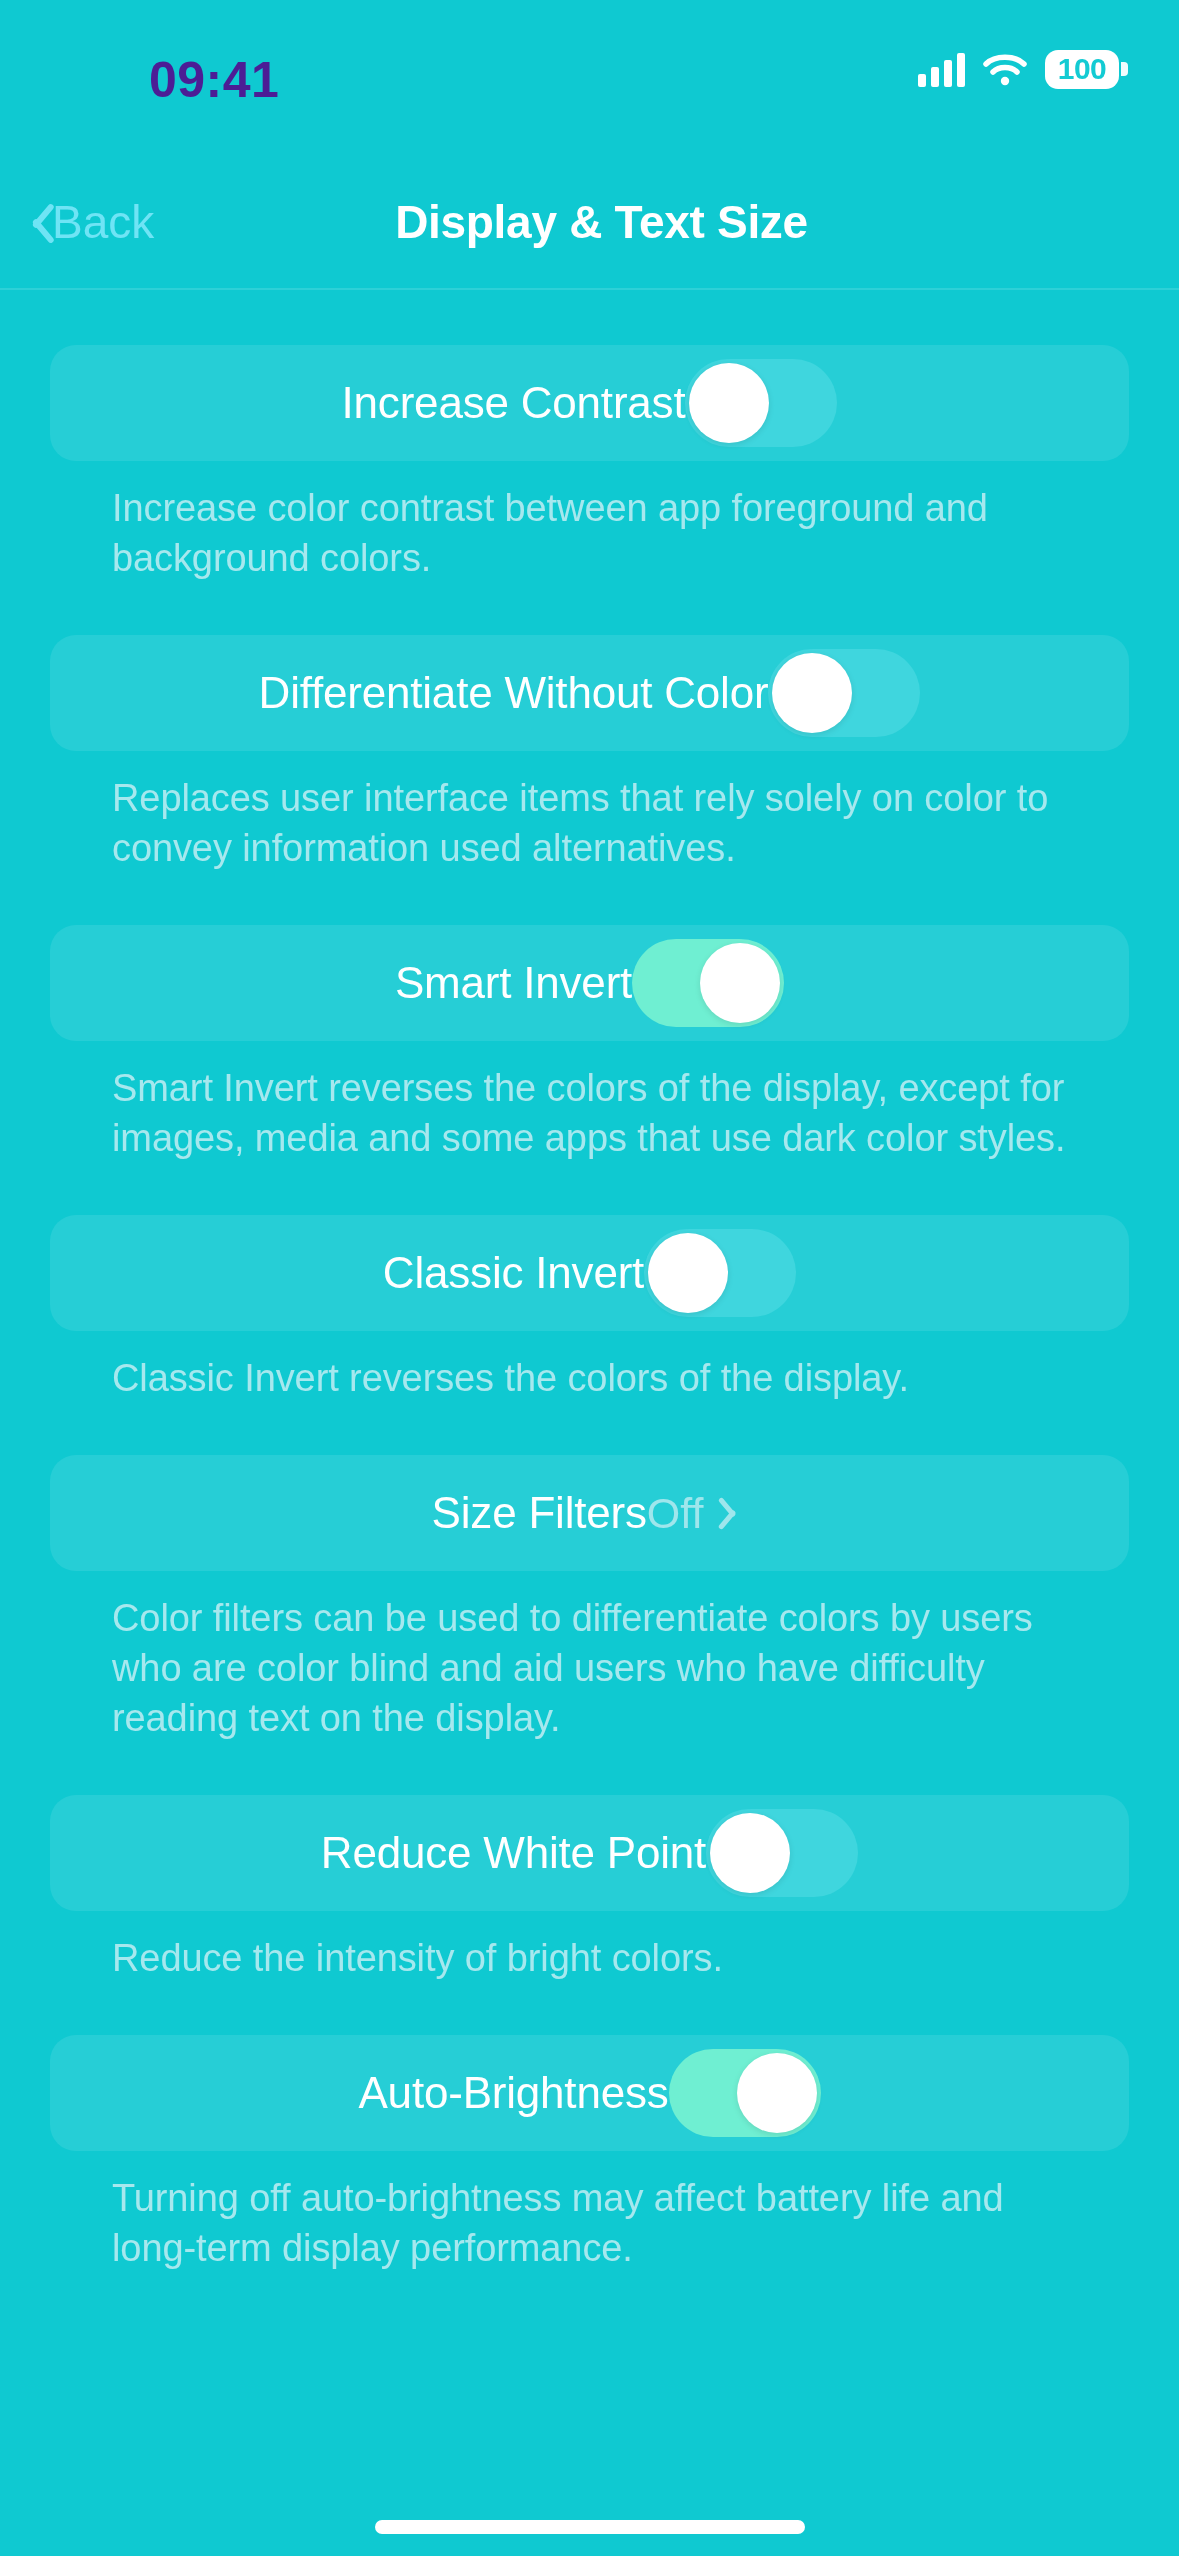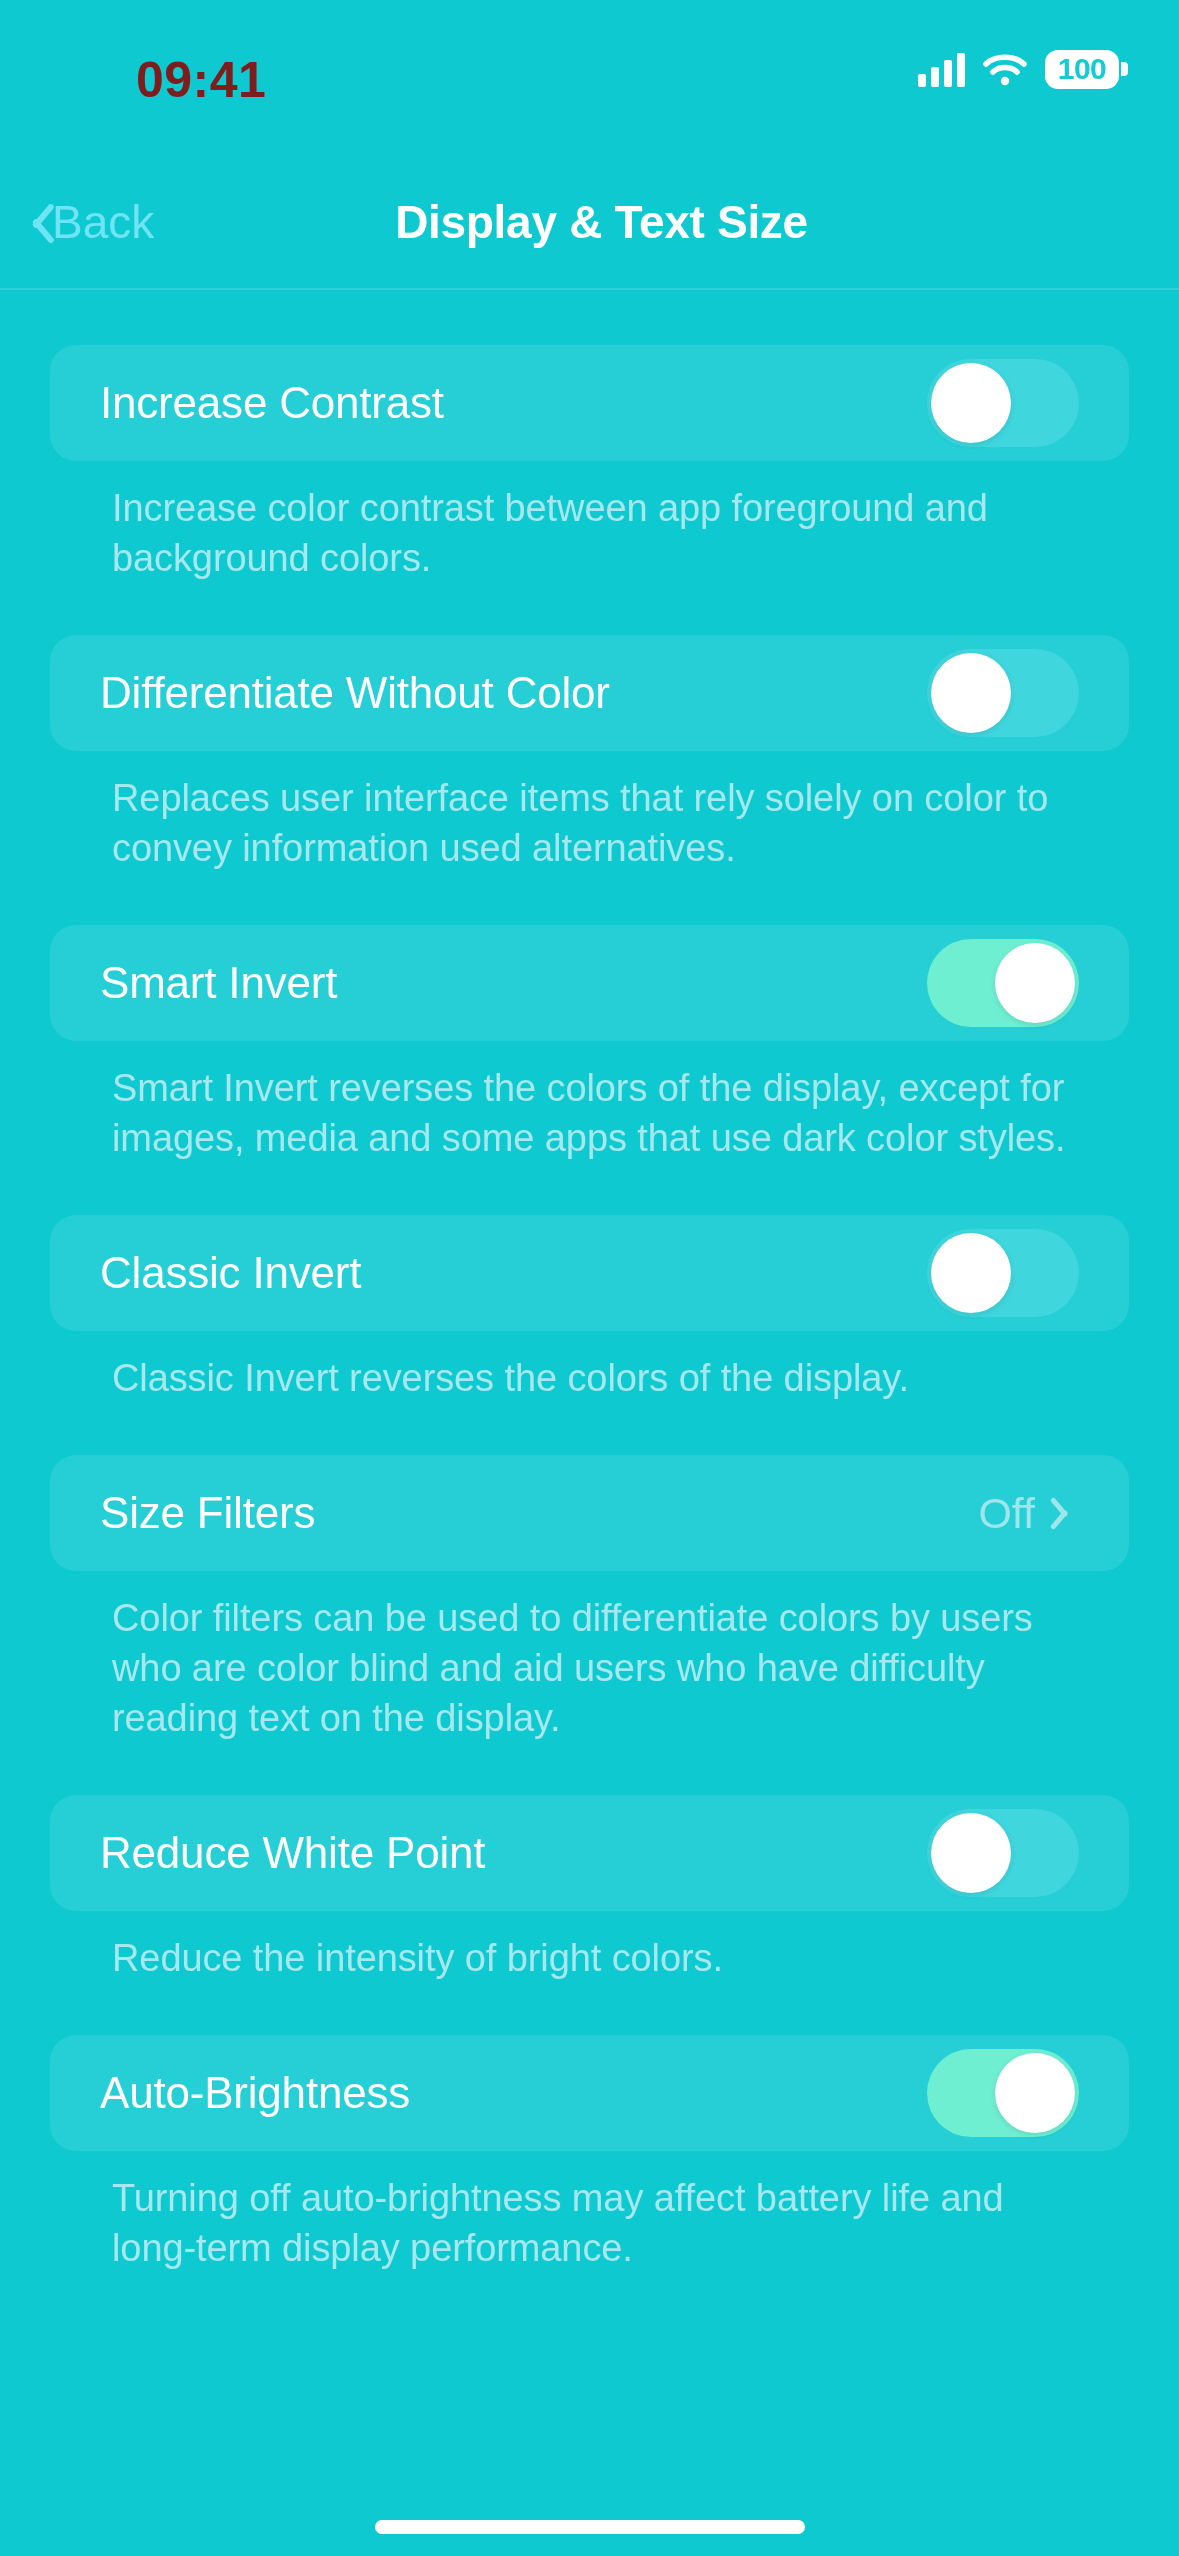--- a/index.html
+++ b/index.html
@@ -17,24 +17,24 @@
   
   .status-bar {
     position:absolute; top:0; left:0;
     width:1179px; height:135px;
     display:flex; align-items:center;
     justify-content:space-between;
     padding:0 68px 0 0;
   }
   .status-time {
     position:absolute;
-    left:136px; top:55px;
+    left:149px; top:55px;
     font-size:50px;
     font-weight:bold;
-    color:#7f1d1d;
+    color:#4c1d95;
     letter-spacing:0.5px;
     line-height:1;
   }
   .status-right {
     position:absolute;
     right:60px; top:50px;
     display:flex; align-items:center; gap:18px;
   }
   .signal-icon { display:flex; align-items:flex-end; gap:5px; height:34px; }
   .signal-icon i {
@@ -112,21 +112,21 @@
     height:2180px;
     overflow:hidden;
   }
   .group { padding:0 50px; }
   .card {
     background:#26CED6;
     border-radius:26px;
     padding:0 50px;
     min-height:116px;
     display:flex; align-items:center;
-    justify-content:space-between;
+    justify-content:center;
   }
   .row-label {
     font-size:44px; color:#ffffff; line-height:116px;
     letter-spacing:-0.2px;
     white-space:nowrap;
   }
   .row-right { display:flex; align-items:center; gap:22px; }
   .row-value {
     font-size:43px; color:#9FE6EC; line-height:116px;
   }

